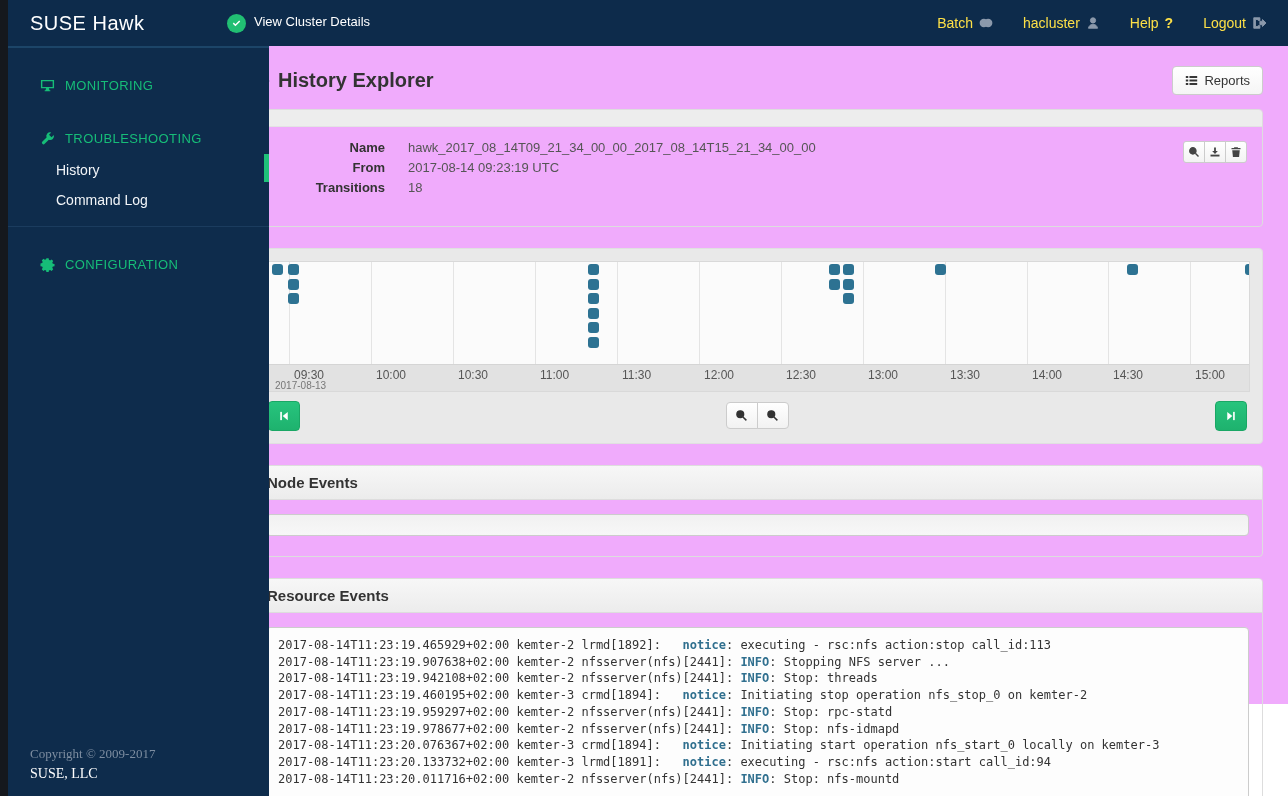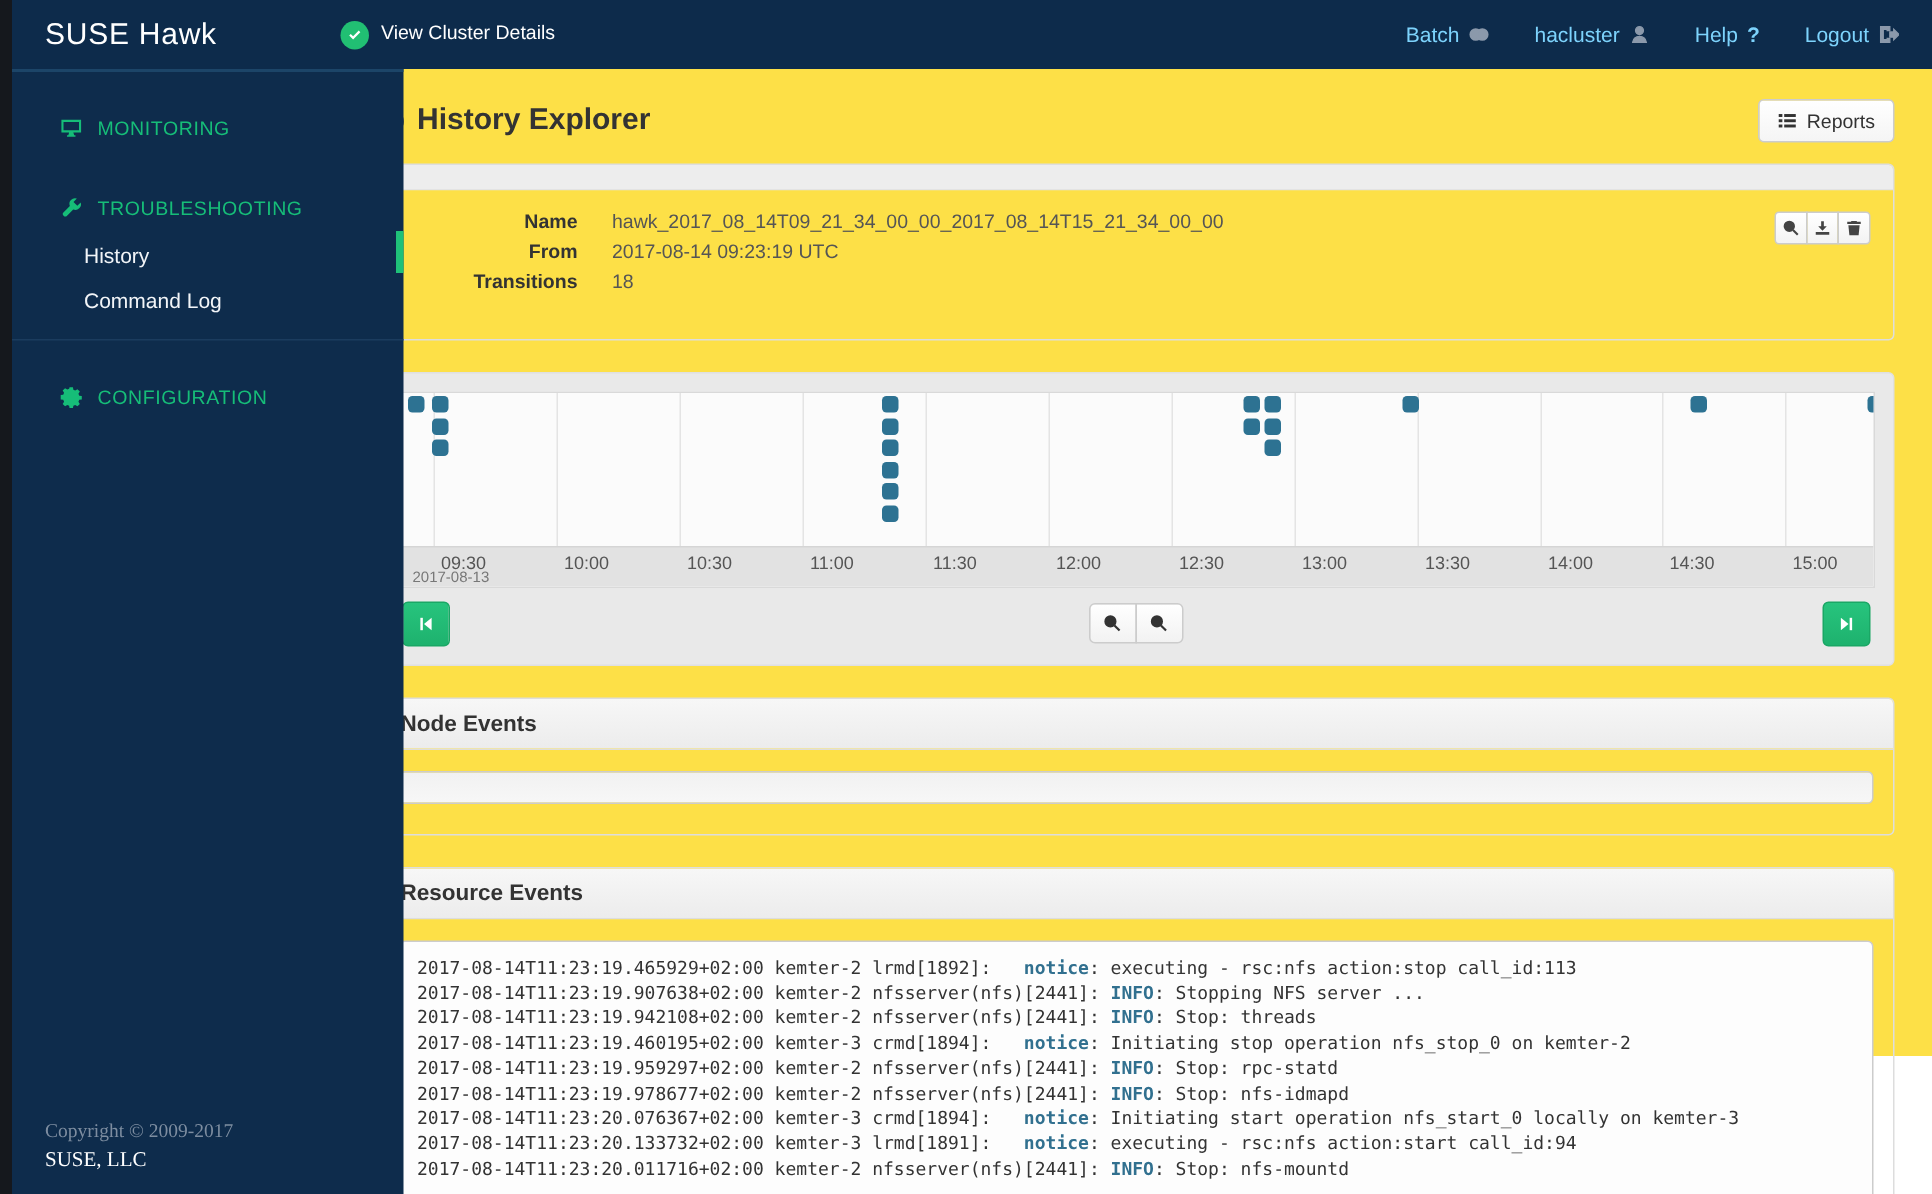--- a/index.html
+++ b/index.html
@@ -12,21 +12,21 @@
   .leftstrip { position:absolute; left:0; top:0; width:8px; height:796px;
                background:#15181d; z-index:9; }
   .brand { width:227px; height:46px; line-height:46px; padding-left:30px;
            color:#fff; font-size:20px; letter-spacing:.5px; flex:none; }
   .cluster-link { display:flex; gap:8px; color:#fff;
                   font-size:13px; cursor:pointer; }
   .check-circle { width:19px; height:19px; border-radius:50%; background:#21bf73;
                   display:flex; align-items:center; justify-content:center; }
   .check-circle svg { width:11px; height:11px; }
   .topnav { margin-left:auto; display:flex; align-items:center; gap:30px;
-            padding-right:22px; color:#7dd3fc; font-size:14px; }
+            padding-right:22px; color:#fde047; font-size:14px; }
   .topnav .item { display:flex; align-items:center; gap:6px; cursor:pointer; }
   .topnav svg { width:14px; height:14px; fill:#8b99ab; stroke:#8b99ab; }
 
   
   .sidebar { position:absolute; top:46px; left:0; width:269px; height:750px;
              background:#0e2c4c; border-top:2px solid #1c4568; z-index:4; }
   .side-group { margin-top:22px; }
   .side-head { display:flex; align-items:center; gap:10px; padding:8px 0 8px 40px;
                color:#16bd78; font-size:13px; letter-spacing:.4px; cursor:pointer; }
   .side-head svg { width:15px; height:15px; fill:#16bd78; }
@@ -34,21 +34,21 @@
               font-size:14px; cursor:pointer; margin:2px 0; }
   .side-sub.active::after { content:""; position:absolute; right:0; top:-2px;
               width:5px; height:28px; background:#1fc179; }
   .side-divider { border-bottom:1px solid #1b3c5e; margin:12px 0 0 0; }
   .side-footer { position:absolute; bottom:14px; left:30px; font-size:13px;font-family:Liberation Serif, serif; }
   .side-footer .copy { color:#7d8da0; margin-bottom:4px; }
   .side-footer .co { color:#fff; font-size:14px; }
 
   
   .main { position:absolute; top:46px; left:227px; width:1061px; height:658px;
-          background:#fde047; padding:0 25px; }
+          background:#f0abfc; padding:0 25px; }
   .page-head { display:flex; align-items:center; margin:20px 0 14px 0; }
   .page-title { display:flex; align-items:center; gap:8px; font-size:20px;
                 font-weight:bold; color:#333; }
   .page-title svg { width:18px; height:18px; }
   .btn-reports { margin-left:auto; display:flex; align-items:center; gap:6px;
                  font-size:13px; color:#333; background:linear-gradient(#fff,#f5f5f5);
                  border:1px solid #ccc; border-radius:4px; padding:6px 12px; cursor:pointer; }
   .btn-reports svg { width:13px; height:13px; }
 
   .panel { border:1px solid #ddd; border-radius:4px; margin-bottom:21px; position:relative; }

